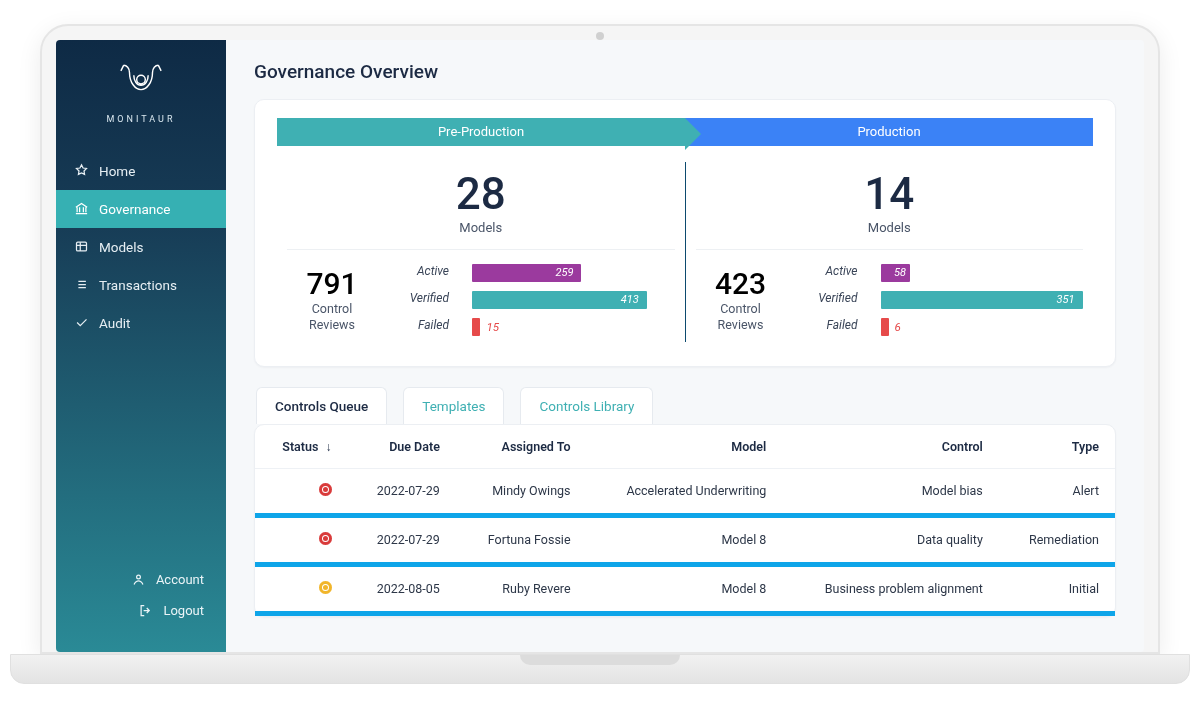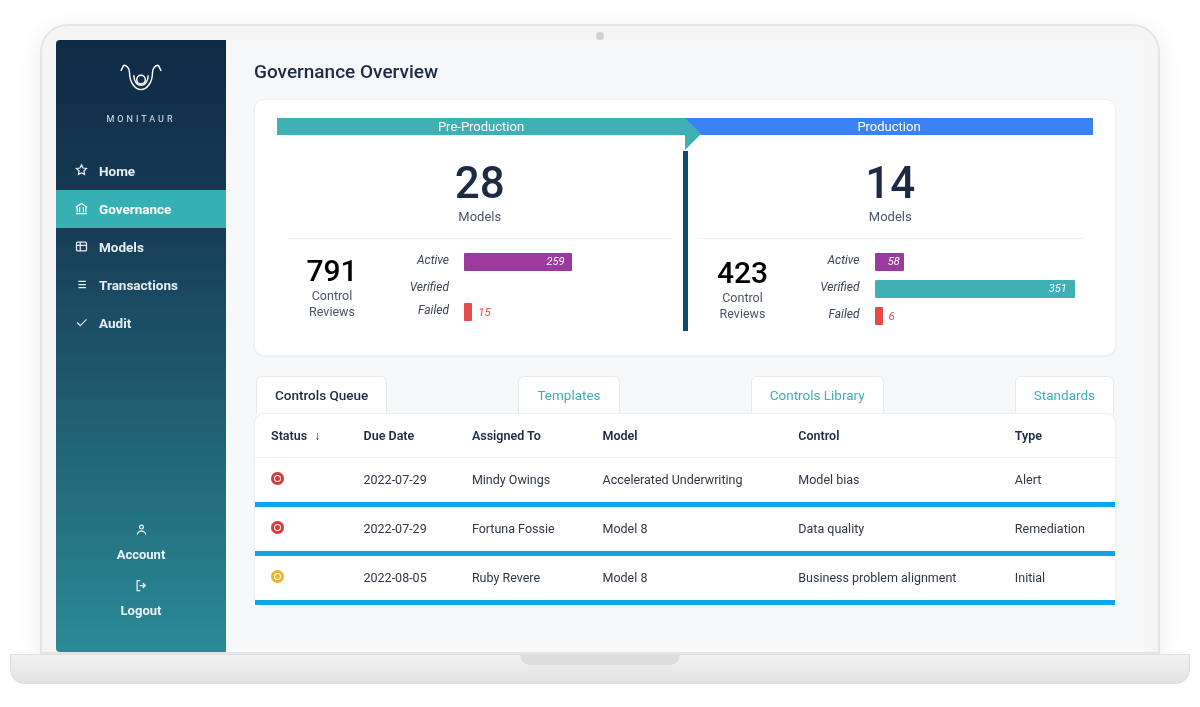--- a/index.html
+++ b/index.html
@@ -57,98 +57,97 @@
   .brand { text-align:center; margin-bottom:28px; }
   .brand svg { width:46px; height:46px; stroke:#fff; fill:none; stroke-width:2; }
   .brand-name { font-size:9px; letter-spacing:3px; margin-top:6px; color:#d9e7ef; }
   .nav { flex:1; }
   .nav-item {
     display:flex; align-items:center; gap:10px;
     padding:11px 18px;
     font-size:13.5px;
     cursor:pointer;
     color:#e6eef3;
-    font-weight:bold;
   }
   .nav-item.active { background:#36b0b3; color:#fff; }
   .nav-item .icon { width:15px; height:15px; display:inline-flex; align-items:center; justify-content:center; }
   .nav-item .icon svg { width:15px; height:15px; fill:none; stroke:currentColor; stroke-width:2; }
   .nav-bottom { padding-bottom:26px; }
-  .nav-bottom .nav-item { justify-content:flex-end; padding:8px 6px; font-size:13px; color:#eaf4f7;flex-direction:column;}
+  .nav-bottom .nav-item { justify-content:flex-end; padding:8px 22px; font-size:13px; color:#eaf4f7;}
   .nav-bottom .nav-item .icon{ order:-1; }
 
   
   .main { flex:1; padding:20px 28px 0 28px; overflow:auto; }
   .page-title { font-size:19px; color:#1c2a43; font-weight:500; margin-bottom:16px; }
 
   .card {
     background:#fff;
     border:1px solid #eceff3;
     border-radius:10px;
     box-shadow:0 1px 2px rgba(20,30,50,0.04);
     margin-bottom:20px;
     padding:18px 22px 24px;
   }
 
   
-  .phase-bar { display:flex; height:17px; margin-bottom:16px; }
+  .phase-bar { display:flex; height:28px; margin-bottom:16px; }
   .phase {
     flex:1; display:flex; align-items:center; justify-content:center;
     color:#fff; font-size:13px; position:relative;
   }
   .phase.pre  { background:#3fb0b3; }
   .phase.prod { background:#3b82f6; }
   .phase.pre::after{
     content:""; position:absolute; right:-16px; top:0;
     border-top:16px solid transparent;
     border-bottom:16px solid transparent;
     border-left:16px solid #3fb0b3;
     z-index:2;
   }
 
   
   .summary { display:flex; }
   .summary-col { flex:1; padding:6px 10px; }
-  .summary-col + .summary-col { border-left:5px solid #0c4a6e; }
+  .summary-col + .summary-col { border-left:1px solid #0c4a6e; }
   .models-big { text-align:center; padding:4px 0 14px; border-bottom:1px solid #edf0f3; margin-bottom:14px;}
   .models-big .num { font-size:44px; font-weight:500; color:#1c2a43; line-height:1; }
   .models-big .lbl { font-size:13px; color:#4a5568; margin-top:4px; }
 
   .reviews-row { display:flex; align-items:center; gap:20px; }
   .reviews-total { text-align:center; min-width:90px;}
   .reviews-total .num { font-size:30px; font-weight:500; color:#000000; }
   .reviews-total .lbl { font-size:12.5px; color:#4a5568; line-height:1.25; }
   .bars { flex:1; display:flex; flex-direction:column; gap:9px; }
   .bar-row { display:flex; gap:15px;font-style:italic; }
   .bar-row .small-lbl { width:52px; font-size:12px; color:#3a4558; text-align:right; }
   .bar-outer { flex:1; height:18px; position:relative; }
-  .bar-fill { height:100%; display:flex; align-items:center; justify-content:flex-end; padding-right:8px; color:#fff; font-size:11px; border-radius:1px;}
+  .bar-fill { height:100%; display:flex; align-items:center; justify-content:flex-end; padding-right:8px; color:#fff; font-size:11px; border-radius:1px;margin-left:8px;}
   .bar-fill.purple { background:#9b3a9e; }
   .bar-fill.teal   { background:#3fb0b3; }
   .bar-fill.red    { background:#e64a4a; }
   .bar-row .outside-val { font-size:11.5px; color:#e64a4a; margin-left:6px; }
 
   
-  .tabs { display:flex; gap:16px; padding:0 2px;justify-content:space-between;}
+  .tabs { display:flex; gap:16px; padding:0 2px;}
   .tab {
     padding:10px 18px;
     font-size:13.5px;
     border:1px solid #e6eaef;
     border-bottom:none;
     background:#fff;
     border-radius:6px 6px 0 0;
     color:#3fb0b3;
     cursor:pointer;
   }
   .tab.active { color:#1c2a43; font-weight:500; }
 
   
   .table-card { padding:0; }
   table { width:100%; border-collapse:collapse; }
-  th, td { text-align:left; padding:14px 16px; font-size:12.5px; color:#2d3748; }
+  th, td { text-align:right; padding:14px 16px; font-size:12.5px; color:#2d3748; }
   th { font-weight:600; color:#1c2a43; border-bottom:1px solid #eef1f5; }
   tbody tr { border-bottom:5px solid #0ea5e9; }
   .status-dot { width:13px; height:13px; border-radius:50%; display:inline-block; }
   .status-dot.error { background:#d93a3a; box-shadow:inset 0 0 0 3px #d93a3a, inset 0 0 0 4px #fff; }
   .status-dot.warn  { background:#f1b52a; box-shadow:inset 0 0 0 3px #f1b52a, inset 0 0 0 4px #fff; }
   .sort-arrow { font-size:12px; margin-left:4px; }
 
 </style>
 </head>
 <body>
@@ -264,20 +263,23 @@
               </div>
               <div class="bars">
                 <div class="bar-row">
                   <span class="small-lbl">Active</span>
                   <div class="bar-outer">
                         <div class="bar-fill purple" style="width:52%">259</div>
                       </div>
                 </div>
                 <div class="bar-row">
                   <span class="small-lbl">Verified</span>
+                  <div class="bar-outer">
+                        <div class="bar-fill teal" style="width:83%">413</div>
+                      </div>
                 </div>
                 <div class="bar-row">
                   <span class="small-lbl">Failed</span>
                   <div class="bar-outer" style="display:flex;align-items:center;">
                     <div class="bar-fill red" style="width:4%"></div>
                     <span class="outside-val">15</span>
                   </div>
                 </div>
               </div>
             </div>
@@ -319,21 +321,20 @@
               </div>
             </div>
           </div>
         </div>
       </section>
 
       <div class="tabs">
         <div class="tab active"><span>Controls Queue</span></div>
         <div class="tab"><span>Templates</span></div>
         <div class="tab"><span>Controls Library</span></div>
-        <div class="tab"><span>Standards</span></div>
       </div>
 
       <section class="card table-card">
         <table>
           <thead>
             <tr>
               <th>
                 <span>Status</span>
                 <span class="sort-arrow">↓</span>
               </th>

